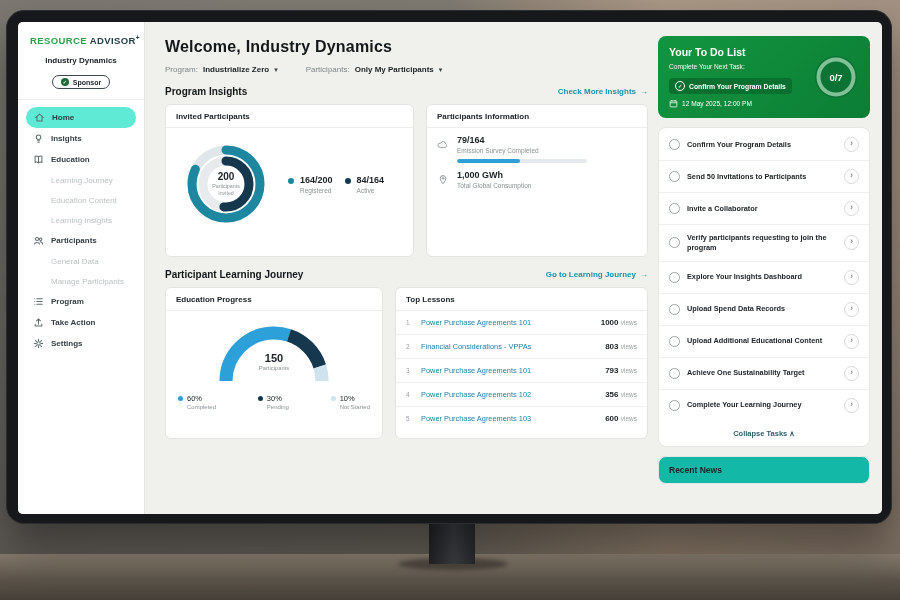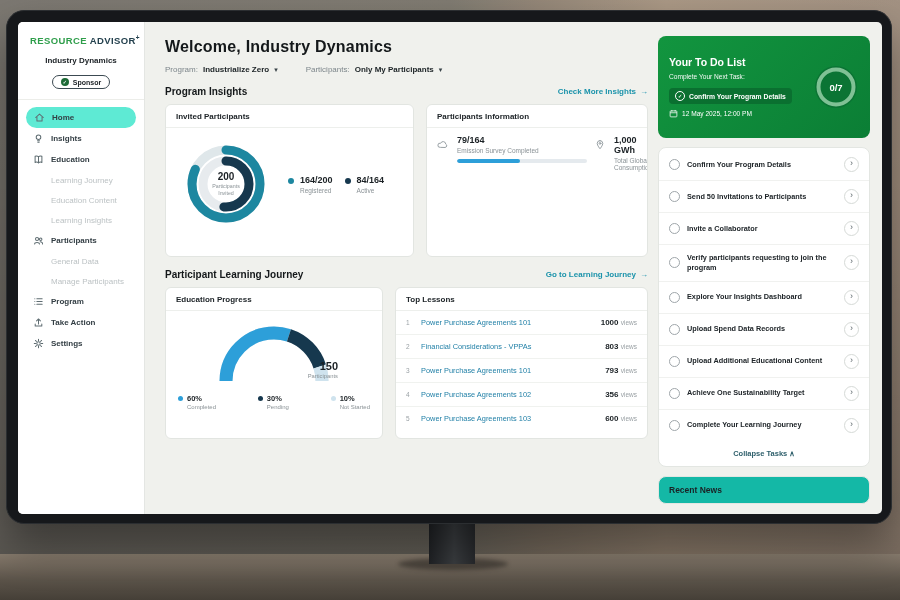--- a/index.html
+++ b/index.html
@@ -67,54 +67,54 @@
   .donut-center .v{font-size:10px;font-weight:bold;color:#1b2125;}
   .donut-center .l{font-size:5.3px;color:#8a9296;width:42px;line-height:1.3;margin-top:1px;}
   .legend-col{display:flex;flex-direction:row;gap:12px;}
   .leg-item{display:flex;gap:6px;}
   .leg-dot{width:6px;height:6px;border-radius:50%;margin-top:3px;flex:none;}
   .leg-v{font-size:9px;font-weight:bold;color:#1b2125;}
   .leg-l{font-size:6.5px;color:#8a9296;margin-top:2px;}
 
   
   .card-info{flex:1;height:153px;}
-  .info-body{padding:7px 10px;display:flex;flex-direction:row;gap:7px;justify-content:space-between;}
+  .info-body{padding:7px 10px;display:flex;flex-direction:column;gap:7px;justify-content:space-between;}
   .info-row{display:flex;gap:8px;}
   .info-row .ic{width:12px;height:12px;flex:none;margin-top:2px;}
   .info-row .ic svg{stroke:#98a0a4;fill:none;stroke-width:1;stroke-linecap:round;stroke-linejoin:round;}
   .info-v{font-size:9px;font-weight:bold;color:#1b2125;}
   .info-l{font-size:6.5px;color:#8a9296;margin-top:2px;}
   .bar{width:130px;height:4px;border-radius:2px;background:#e5eaee;margin-top:5px;overflow:hidden;}
   .bar-fill{height:100%;border-radius:2px;background:#2d9fd9;width:0;}
 
   
   .card-edu{width:218px;height:152px;}
   .edu-body{padding:8px 10px 0;}
   .gauge-wrap{position:relative;width:128px;height:66px;margin:2px auto 0;}
-  .gauge-center{position:absolute;left:0;right:0;bottom:8px;text-align:right;}
+  .gauge-center{position:absolute;left:0;right:0;bottom:16px;text-align:center;}
   .gauge-center .v{font-size:11px;font-weight:bold;color:#1b2125;}
   .gauge-center .l{font-size:5.8px;color:#8a9296;margin-top:1px;}
   .g-legend{display:flex;justify-content:space-between;padding:7px 2px 0;}
   .g-item{display:flex;gap:4px;}
   .g-dot{width:5px;height:5px;border-radius:50%;margin-top:2px;flex:none;}
-  .g-v{font-size:7.5px;font-weight:bold;color:#1b2125;}
+  .g-v{font-size:7.5px;font-weight:normal;color:#1b2125;}
   .g-l{font-size:6px;color:#8a9296;margin-top:1px;}
 
   
   .card-lessons{flex:1;height:152px;}
   .lesson-row{display:flex;align-items:center;gap:8px;padding:7px 10px;border-bottom:1px solid #f0f2ef;}
   .lesson-row:last-child{border-bottom:none;}
   .l-rank{font-size:6.5px;color:#9aa1a5;width:7px;flex:none;}
   .l-title{flex:1;font-size:7.4px;font-weight:normal;color:#1f7fa6;cursor:pointer;}
   .l-views{font-size:8px;font-weight:bold;color:#1b2125;white-space:nowrap;}
   .l-views span{font-size:6.5px;font-weight:normal;color:#9aa1a5;}
 
   
   .rightcol{width:224px;flex:none;box-sizing:border-box;padding:14px 12px 0 0;display:flex;flex-direction:column;gap:9px;}
-  .todo-green{background:linear-gradient(135deg,#12953f,#0b7e35);border-radius:8px;padding:20px 11px;color:#fff;display:flex;gap:4px;}
+  .todo-green{background:linear-gradient(135deg,#12953f,#0b7e35);border-radius:8px;padding:10px 11px;color:#fff;display:flex;gap:4px;}
   .todo-left{flex:1;min-width:0;}
   .todo-title{font-size:10.5px;font-weight:bold;}
   .todo-sub{font-size:6.6px;margin:5px 0 4px;opacity:.95;}
   .todo-chip{background:#0a7030;border-radius:4px;padding:3px 6px;font-size:6.8px;font-weight:bold;
     display:inline-flex;align-items:center;gap:4px;max-width:100%;}
   .chip-check{width:8px;height:8px;border:1px solid #fff;border-radius:50%;font-size:5px;line-height:8px;
     text-align:center;flex:none;}
   .todo-date{display:flex;align-items:center;gap:4px;font-size:6.6px;margin-top:5px;}
   .todo-date svg{stroke:#fff;fill:none;stroke-width:1;}
   .ring-wrap{position:relative;width:46px;height:46px;flex:none;align-self:center;}

